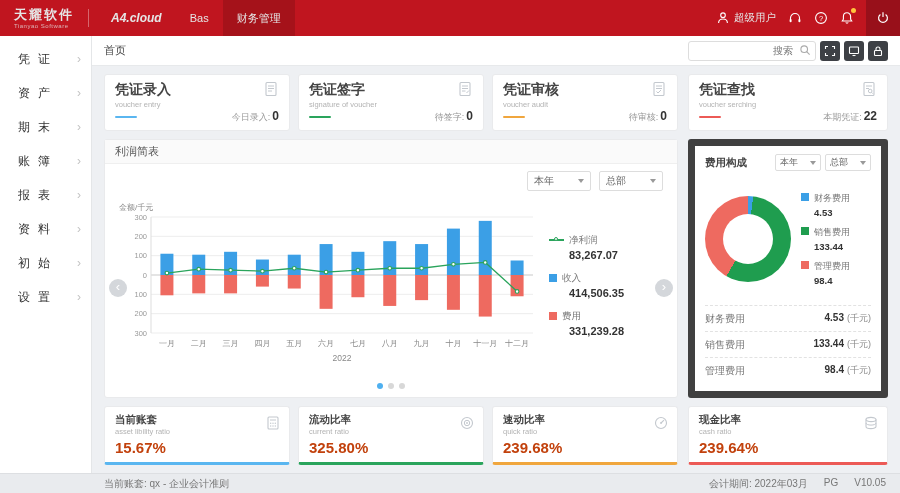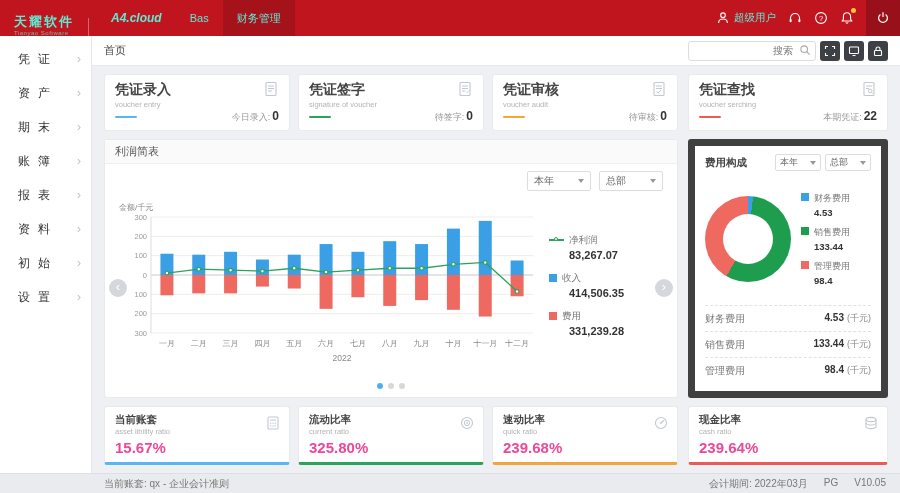--- a/index.html
+++ b/index.html
@@ -5,21 +5,21 @@
   * { box-sizing: border-box; margin: 0; padding: 0; }
   html,body { width: 900px; height: 493px; }
   body {
     font-family: "Liberation Sans", "DejaVu Sans", sans-serif;
     background: #eef0f3; overflow: hidden;
     display: flex; flex-direction: column;
   }
   svg { display: block; }
 
   
-  .header { flex: 0 0 36px; display: flex; align-items: flex-end; color: #5eead4; }
+  .header { flex: 0 0 36px; display: flex; align-items: center; color: #e5e5e5; }
   .logo { padding: 0 14px; cursor: pointer; }
   .logo-title { font-size: 13px; font-weight: bold; letter-spacing: 2px; line-height: 1; }
   .logo-sub { font-size: 6px; opacity: .75; letter-spacing: .5px; margin-top: 2px; }
   .header-divider { width: 1px; height: 18px; background: rgba(255,255,255,.35); margin-right: 8px; }
   .nav { display: flex; height: 100%; }
   .nav-item { display: flex; align-items: center; padding: 0 14px; font-size: 11px; cursor: pointer; }
   .nav-item.brand { font-weight: bold; font-size: 12px; font-style: italic; }
   .nav-item.active { background: rgba(0,0,0,.14); }
   .header-right { margin-left: auto; display: flex; align-items: center; height: 100%; }
   .huser { display: flex; align-items: center; gap: 4px; font-size: 10.5px; margin-right: 6px; cursor: pointer; }
@@ -97,21 +97,21 @@
   .exp-row-label { color: #777; }
   .exp-row-val { color: #333; }
   .exp-row-unit { color: #888; font-size: 9px; margin-left: 3px; }
 
   
   .kpi2-row { display: flex; gap: 8px; flex: 0 0 58px; }
   .kpi2-card { flex: 1; background: #fff; border: 1px solid #e9eaec; border-bottom: 3px solid transparent; border-radius: 3px; padding: 6px 10px; position: relative; cursor: pointer; }
   .kpi2-card.h58 { flex: 0 0 58px; }
   .kpi2-title { font-size: 10.5px; font-weight: bold; color: #444; }
   .kpi2-sub { font-size: 7.5px; color: #b3b3b3; }
-  .kpi2-value { font-size: 15px; font-weight: bold; color: #ec4899; margin-top: 3px; }
+  .kpi2-value { font-size: 15px; font-weight: bold; color: #c2410c; margin-top: 3px; }
   .kpi2-icon { position: absolute; right: 8px; top: 8px; }
 
   
   .footer { flex: 0 0 20px; background: #e9ebee; border-top: 1px solid #dddfe2; display: flex; align-items: center; font-size: 10px; color: #777; padding: 0 14px 0 104px; }
   .footer-right { margin-left: auto; display: flex; gap: 16px; }
 </style>
 </head>
 <body>
 
 <header class="header" style="background: rgb(192, 21, 31);">

